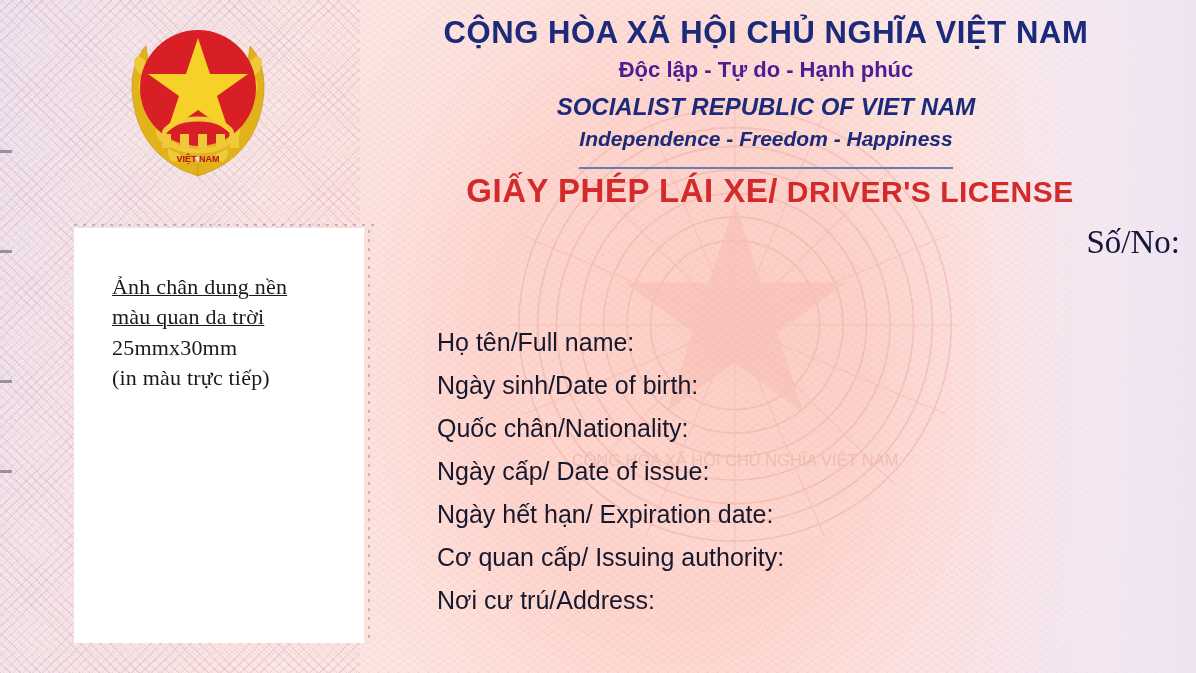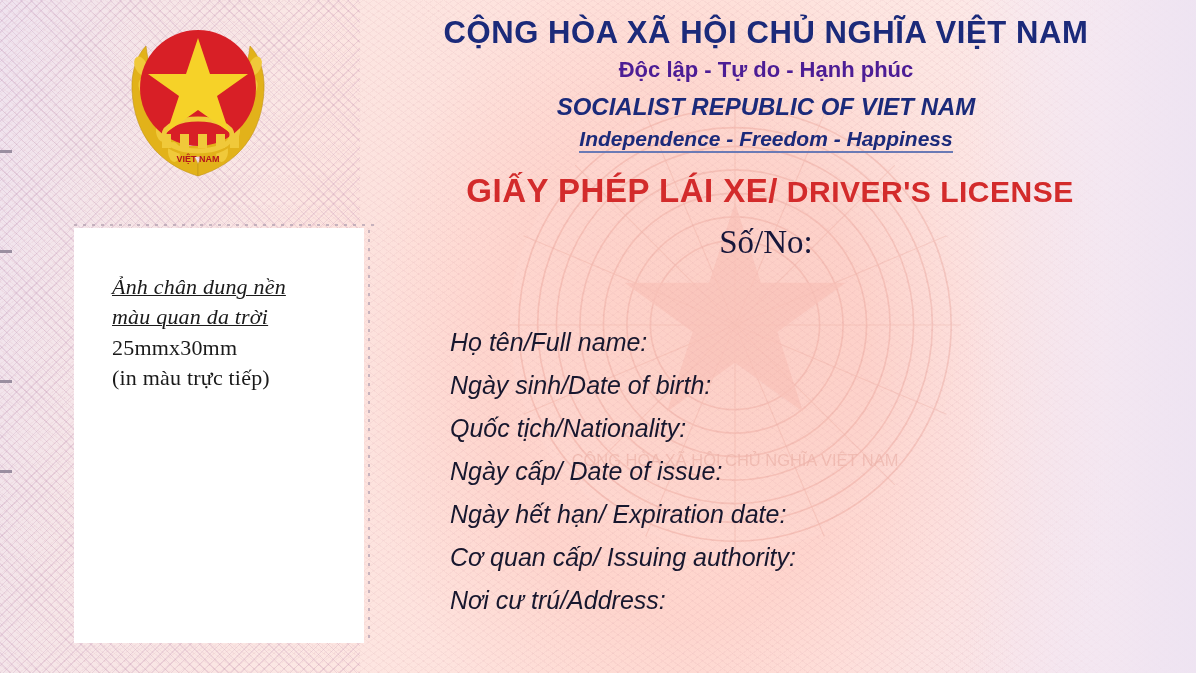--- a/index.html
+++ b/index.html
@@ -99,21 +99,21 @@
     position: absolute;
     left: 112px;
     top: 272px;
     width: 250px;
     color: #1a1a1a;
     font-family: "Liberation Serif", serif;
     font-size: 22px;
     line-height: 1.38;
     letter-spacing: .2px;
   }
-  .photo-text .ul { text-decoration: underline; text-decoration-thickness: 1px; font-style: italic; }
+  .photo-text .ul { text-decoration: underline; text-decoration-thickness: 1px; }
 
   
   .header {
     position: absolute;
     left: 352px;
     top: 16px;
     width: 828px;
     text-align: center;
   }
   .h-vn {
@@ -141,21 +141,21 @@
   }
   .h-en-sub {
     color: #1b2a7a;
     font-size: 21px;
     font-style: italic;
     font-weight: 600;
     margin-top: 6px;
     line-height: 1.15;
     display: inline-block;
     border-bottom: 2px solid #6a7ab5;
-    padding-bottom: 0;
+    padding-bottom: 16px;
   }
 
   .title-line {
     position: absolute;
     left: 352px;
     top: 172px;
     width: 828px;
     text-align: center;
     white-space: nowrap;
   }
@@ -170,33 +170,32 @@
     color: #d32b2b;
     font-size: 30px;
     font-weight: bold;
     letter-spacing: .5px;
   }
   .no-line {
     position: absolute;
     left: 352px;
     top: 224px;
     width: 828px;
-    text-align: center;
+    text-align: right;
     color: #16163a;
     font-family: "Liberation Serif", serif;
     font-size: 33px;
   }
 
   
   .fields {
     position: absolute;
-    left: 450px;
+    left: 437px;
     top: 330px;
     width: 700px;
-    font-style: italic;
   }
   .field-row {
     color: #17172e;
     font-size: 25px;
     line-height: 1;
     margin-bottom: 18px;
     white-space: nowrap;
   }
 
   
@@ -333,20 +332,20 @@
   </div>
 
   <div class="title-line">
     <span class="title-vn">GIẤY PHÉP LÁI XE/</span><span class="title-en"> DRIVER'S LICENSE</span>
   </div>
   <div class="no-line">Số/No:</div>
 
   <div class="fields">
     <div class="field-row">Họ tên/Full name:</div>
     <div class="field-row">Ngày sinh/Date of birth:</div>
-    <div class="field-row">Quốc tịch/Nationality:</div>
+    <div class="field-row">Quốc chân/Nationality:</div>
     <div class="field-row">Ngày cấp/ Date of issue:</div>
     <div class="field-row">Ngày hết hạn/ Expiration date:</div>
     <div class="field-row">Cơ quan cấp/ Issuing authority:</div>
     <div class="field-row">Nơi cư trú/Address:</div>
   </div>
 
 </div>
 
 </body></html>

